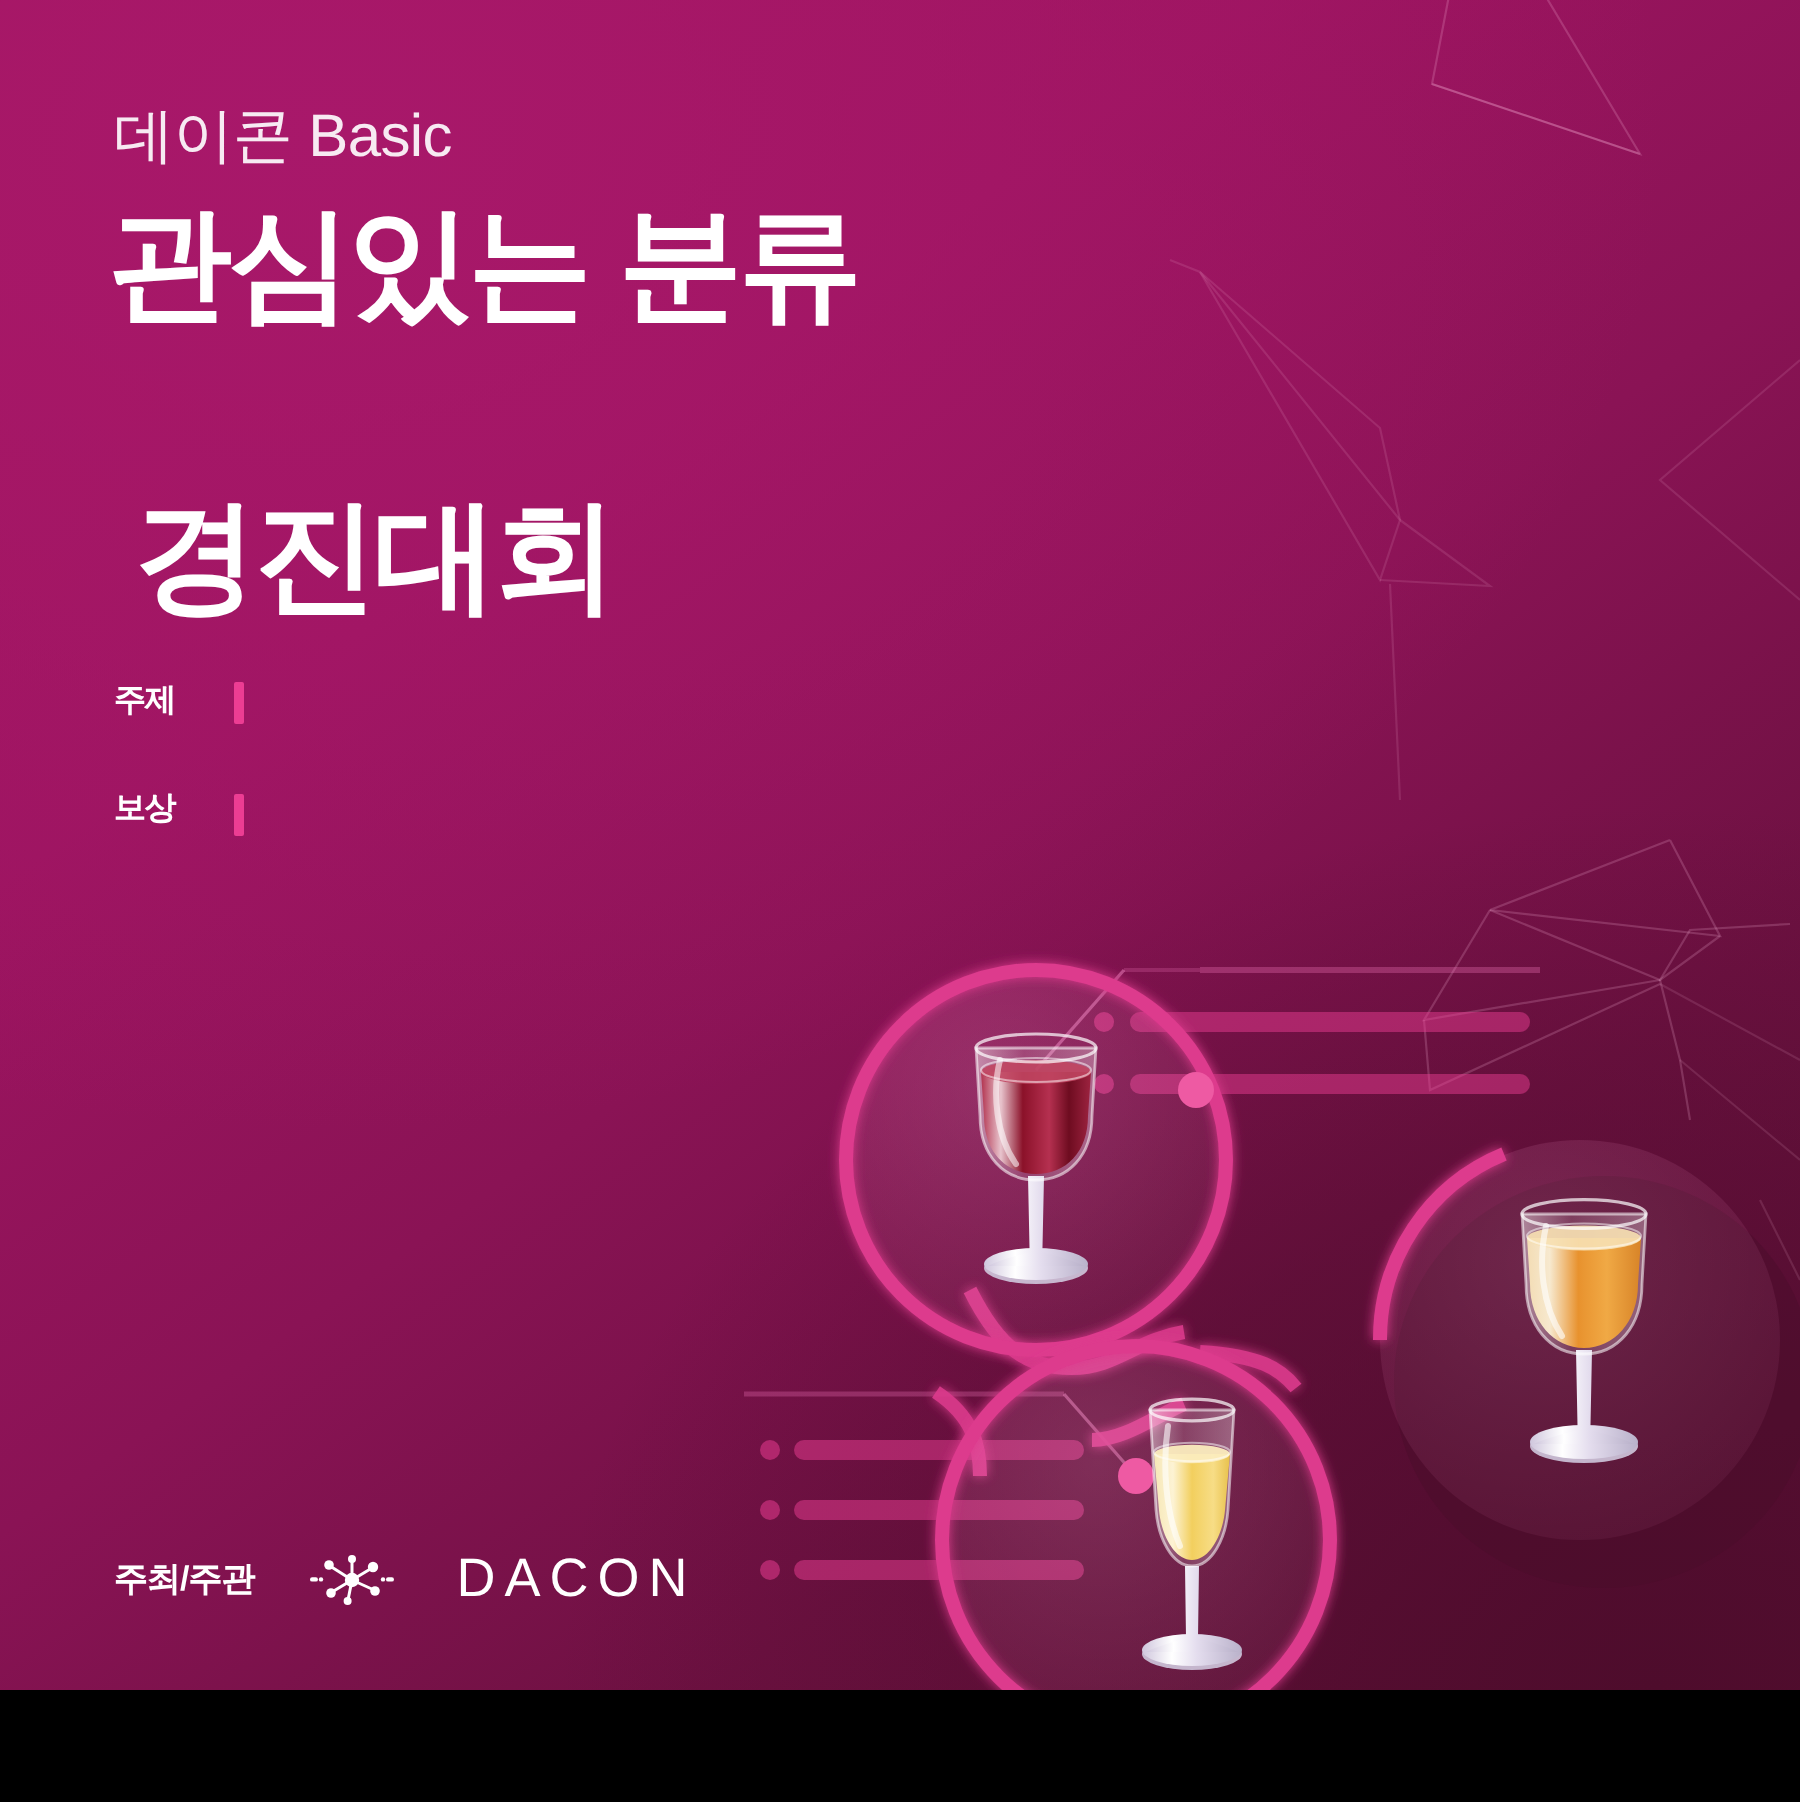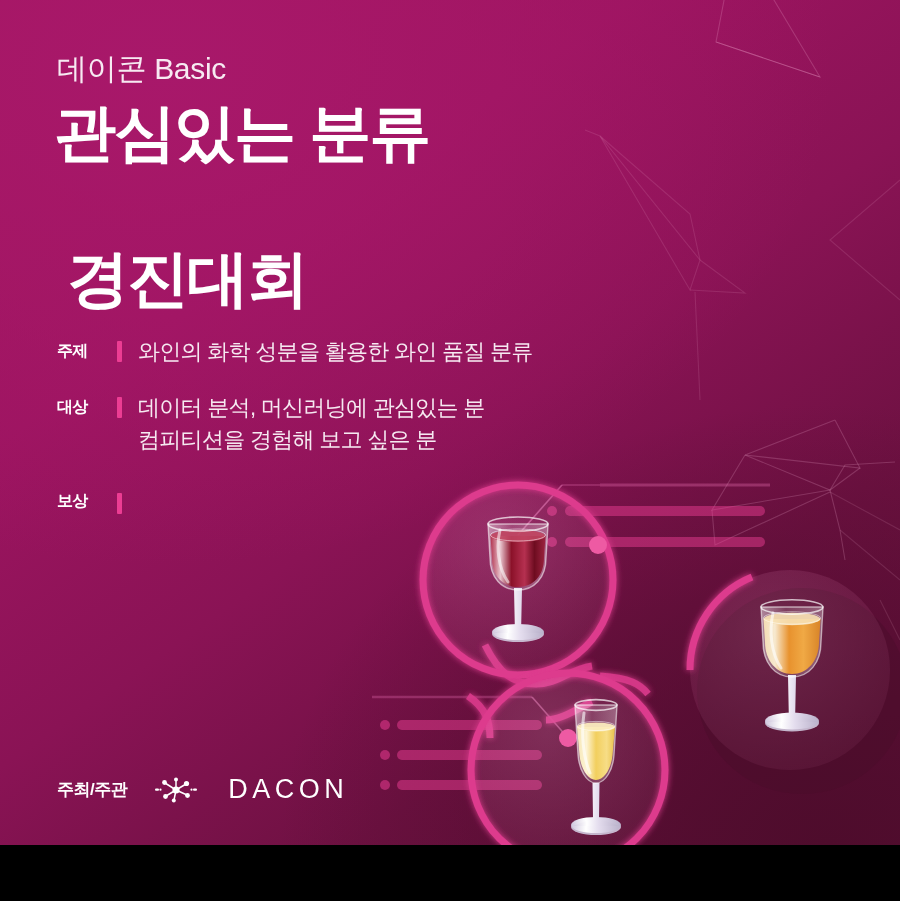--- a/index.html
+++ b/index.html
@@ -135,33 +135,22 @@
 
   <div class="eyebrow">데이콘 Basic</div>
   <div class="title-main">관심있는 분류</div>
   <div class="title-sub">경진대회</div>
 
   <div class="info-block">
 
     <div class="info-row">
       <div class="info-label">주제</div>
       <div class="info-sep"></div>
-      <div class="info-values">
-        <div class="info-value">와인의 화학 성분을 활용한 와인 품질 분류</div>
-      </div>
     </div>
 
-    <div class="info-row row-gap-target">
-      <div class="info-label">대상</div>
-      <div class="info-sep"></div>
-      <div class="info-values">
-        <div class="info-value">데이터 분석, 머신러닝에 관심있는 분</div>
-        <div class="info-value">컴피티션을 경험해 보고 싶은 분</div>
-      </div>
-    </div>
 
     <div class="info-row row-gap-reward">
       <div class="info-label">보상</div>
       <div class="info-sep"></div>
     </div>
 
   </div>
 
   <div class="graphic">
   <svg width="600" height="431" viewBox="0 0 600 431" aria-hidden="true">

